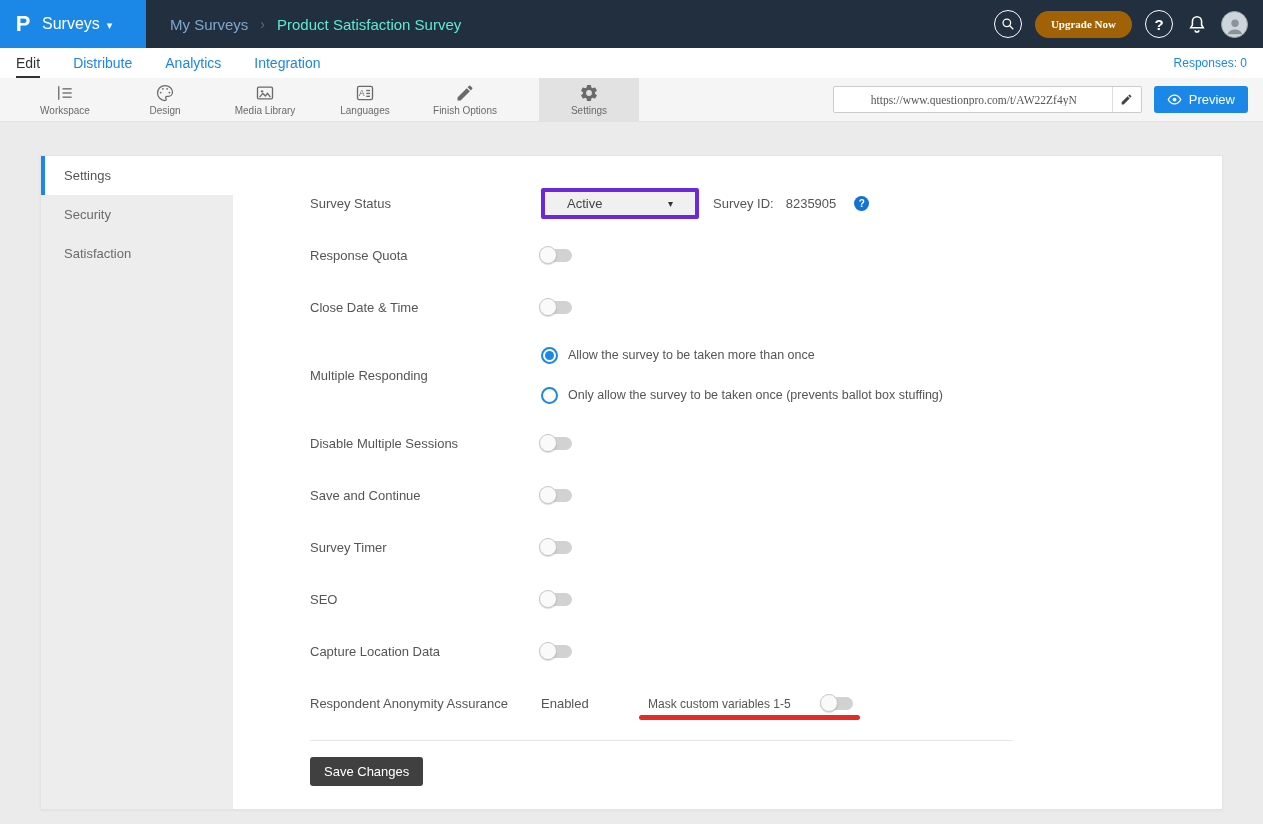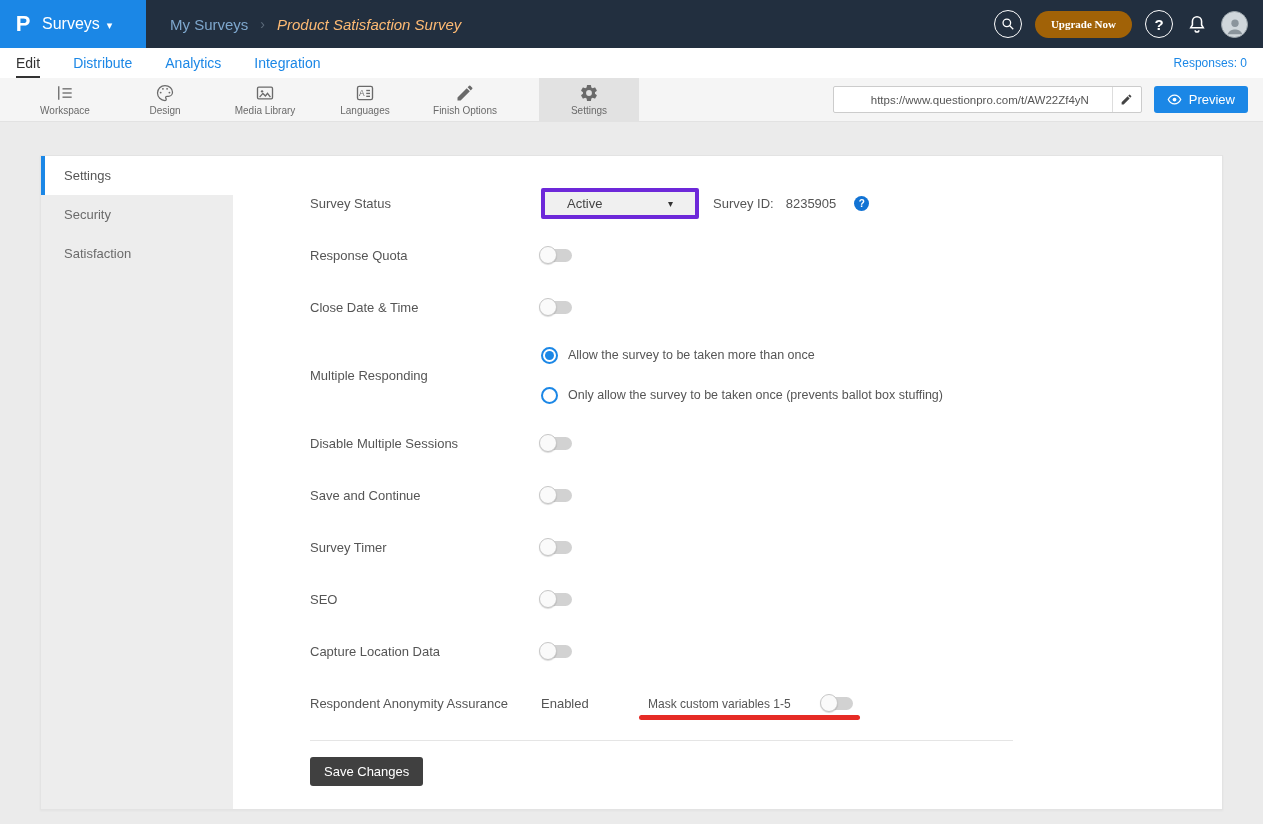--- a/index.html
+++ b/index.html
@@ -8,21 +8,21 @@
 
   
   .topbar { height:48px; background:#222f3f; display:flex; align-items:center; }
   .brand { width:146px; height:48px; background:#1b87e6; display:flex; align-items:center; padding-left:10px; cursor:pointer; }
   .brand-logo { color:#fff; font-size:22px; font-weight:bold; width:26px; text-align:center; margin-right:6px; }
   .brand-name { color:#fff; font-size:16px; }
   .brand-caret { color:#fff; font-size:11px; margin-left:7px; margin-top:2px; }
   .breadcrumb { display:flex; align-items:center; margin-left:24px; font-size:15px; }
   .breadcrumb .parent { color:#7ea7cd; text-decoration:none; cursor:pointer; }
   .breadcrumb .sep { color:#5c6b7a; margin:0 12px; font-size:14px; }
-  .breadcrumb .current { color:#fdba74;font-style:italic; }
+  .breadcrumb .current { color:#5eead4; }
   .top-actions { margin-left:auto; display:flex; align-items:center; gap:13px; padding-right:15px; }
   .circle-btn { width:28px; height:28px; border-radius:50%; border:1.5px solid #fff; background:transparent; display:flex; align-items:center; justify-content:center; color:#fff; cursor:pointer; }
   .circle-btn svg { width:14px; height:14px; }
   .circle-btn .qmark { font-size:15px; font-weight:bold; color:#fff; }
   .bell-btn { background:transparent; border:none; color:#fff; cursor:pointer; display:flex; }
   .bell-btn svg { width:22px; height:22px; }
   .upgrade-btn { background:#a16207; color:#fff; border:none; border-radius:14px; height:27px; padding:0 16px; font-size:11px; font-weight:bold; font-family:Liberation Serif, serif; cursor:pointer; }
   .avatar { width:27px; height:27px; border-radius:50%; background:#cfd6db; overflow:hidden; display:flex; align-items:flex-end; justify-content:center; cursor:pointer; border:1px solid #9aa4ab; }
   .avatar svg { width:22px; height:22px; }
 
@@ -35,21 +35,21 @@
 
   
   .toolbar { height:44px; background:#f5f5f5; border-bottom:1px solid #e2e2e2; display:flex; align-items:stretch; padding-left:15px; }
   .tools { display:flex; }
   .tool { width:100px; display:flex; flex-direction:column; align-items:center; justify-content:center; gap:2px; color:#6a6a6a; cursor:pointer; }
   .tool svg { width:20px; height:20px; }
   .tool-label { font-size:10px; color:#6a6a6a; }
   .tool.active { background:#e2e2e2; margin-left:24px; }
   .toolbar-right { margin-left:auto; display:flex; align-items:center; gap:12px; padding-right:15px; }
   .url-box { display:flex; align-items:center; height:27px; background:#fff; border:1px solid #ccc; border-radius:2px; }
-  .url-box input { width:248px; height:100%; border:none; outline:none; font-size:11.5px; color:#555; padding:0 7px; font-family:Liberation Sans, sans-serif; background:transparent;margin-left:30px; }
+  .url-box input { width:248px; height:100%; border:none; outline:none; font-size:11.5px; color:#555; padding:0 7px; font-family:Liberation Serif, serif; background:transparent;margin-left:30px; }
   .url-edit { width:29px; height:100%; background:transparent; border:none; border-left:1px solid #ddd; cursor:pointer; display:flex; align-items:center; justify-content:center; }
   .url-edit svg { width:13px; height:13px; }
   .preview-btn { height:27px; background:#1b87e6; color:#fff; border:none; border-radius:3px; display:flex; align-items:center; gap:7px; padding:0 13px; font-size:13px; font-family:inherit; cursor:pointer; }
   .preview-btn svg { width:15px; height:15px; }
 
   
   .main { padding:33px 40px 14px 40px; }
   .card { background:#fff; height:655px; display:flex; border:1px solid #e3e3e3; box-shadow:0 1px 2px rgba(0,0,0,.04); }
   .side { width:192px; background:#ededed; flex-shrink:0; }
   .side-item { height:39px; display:flex; align-items:center; padding-left:19px; font-size:13px; color:#6b6b6b; cursor:pointer; border-left:4px solid transparent; }

